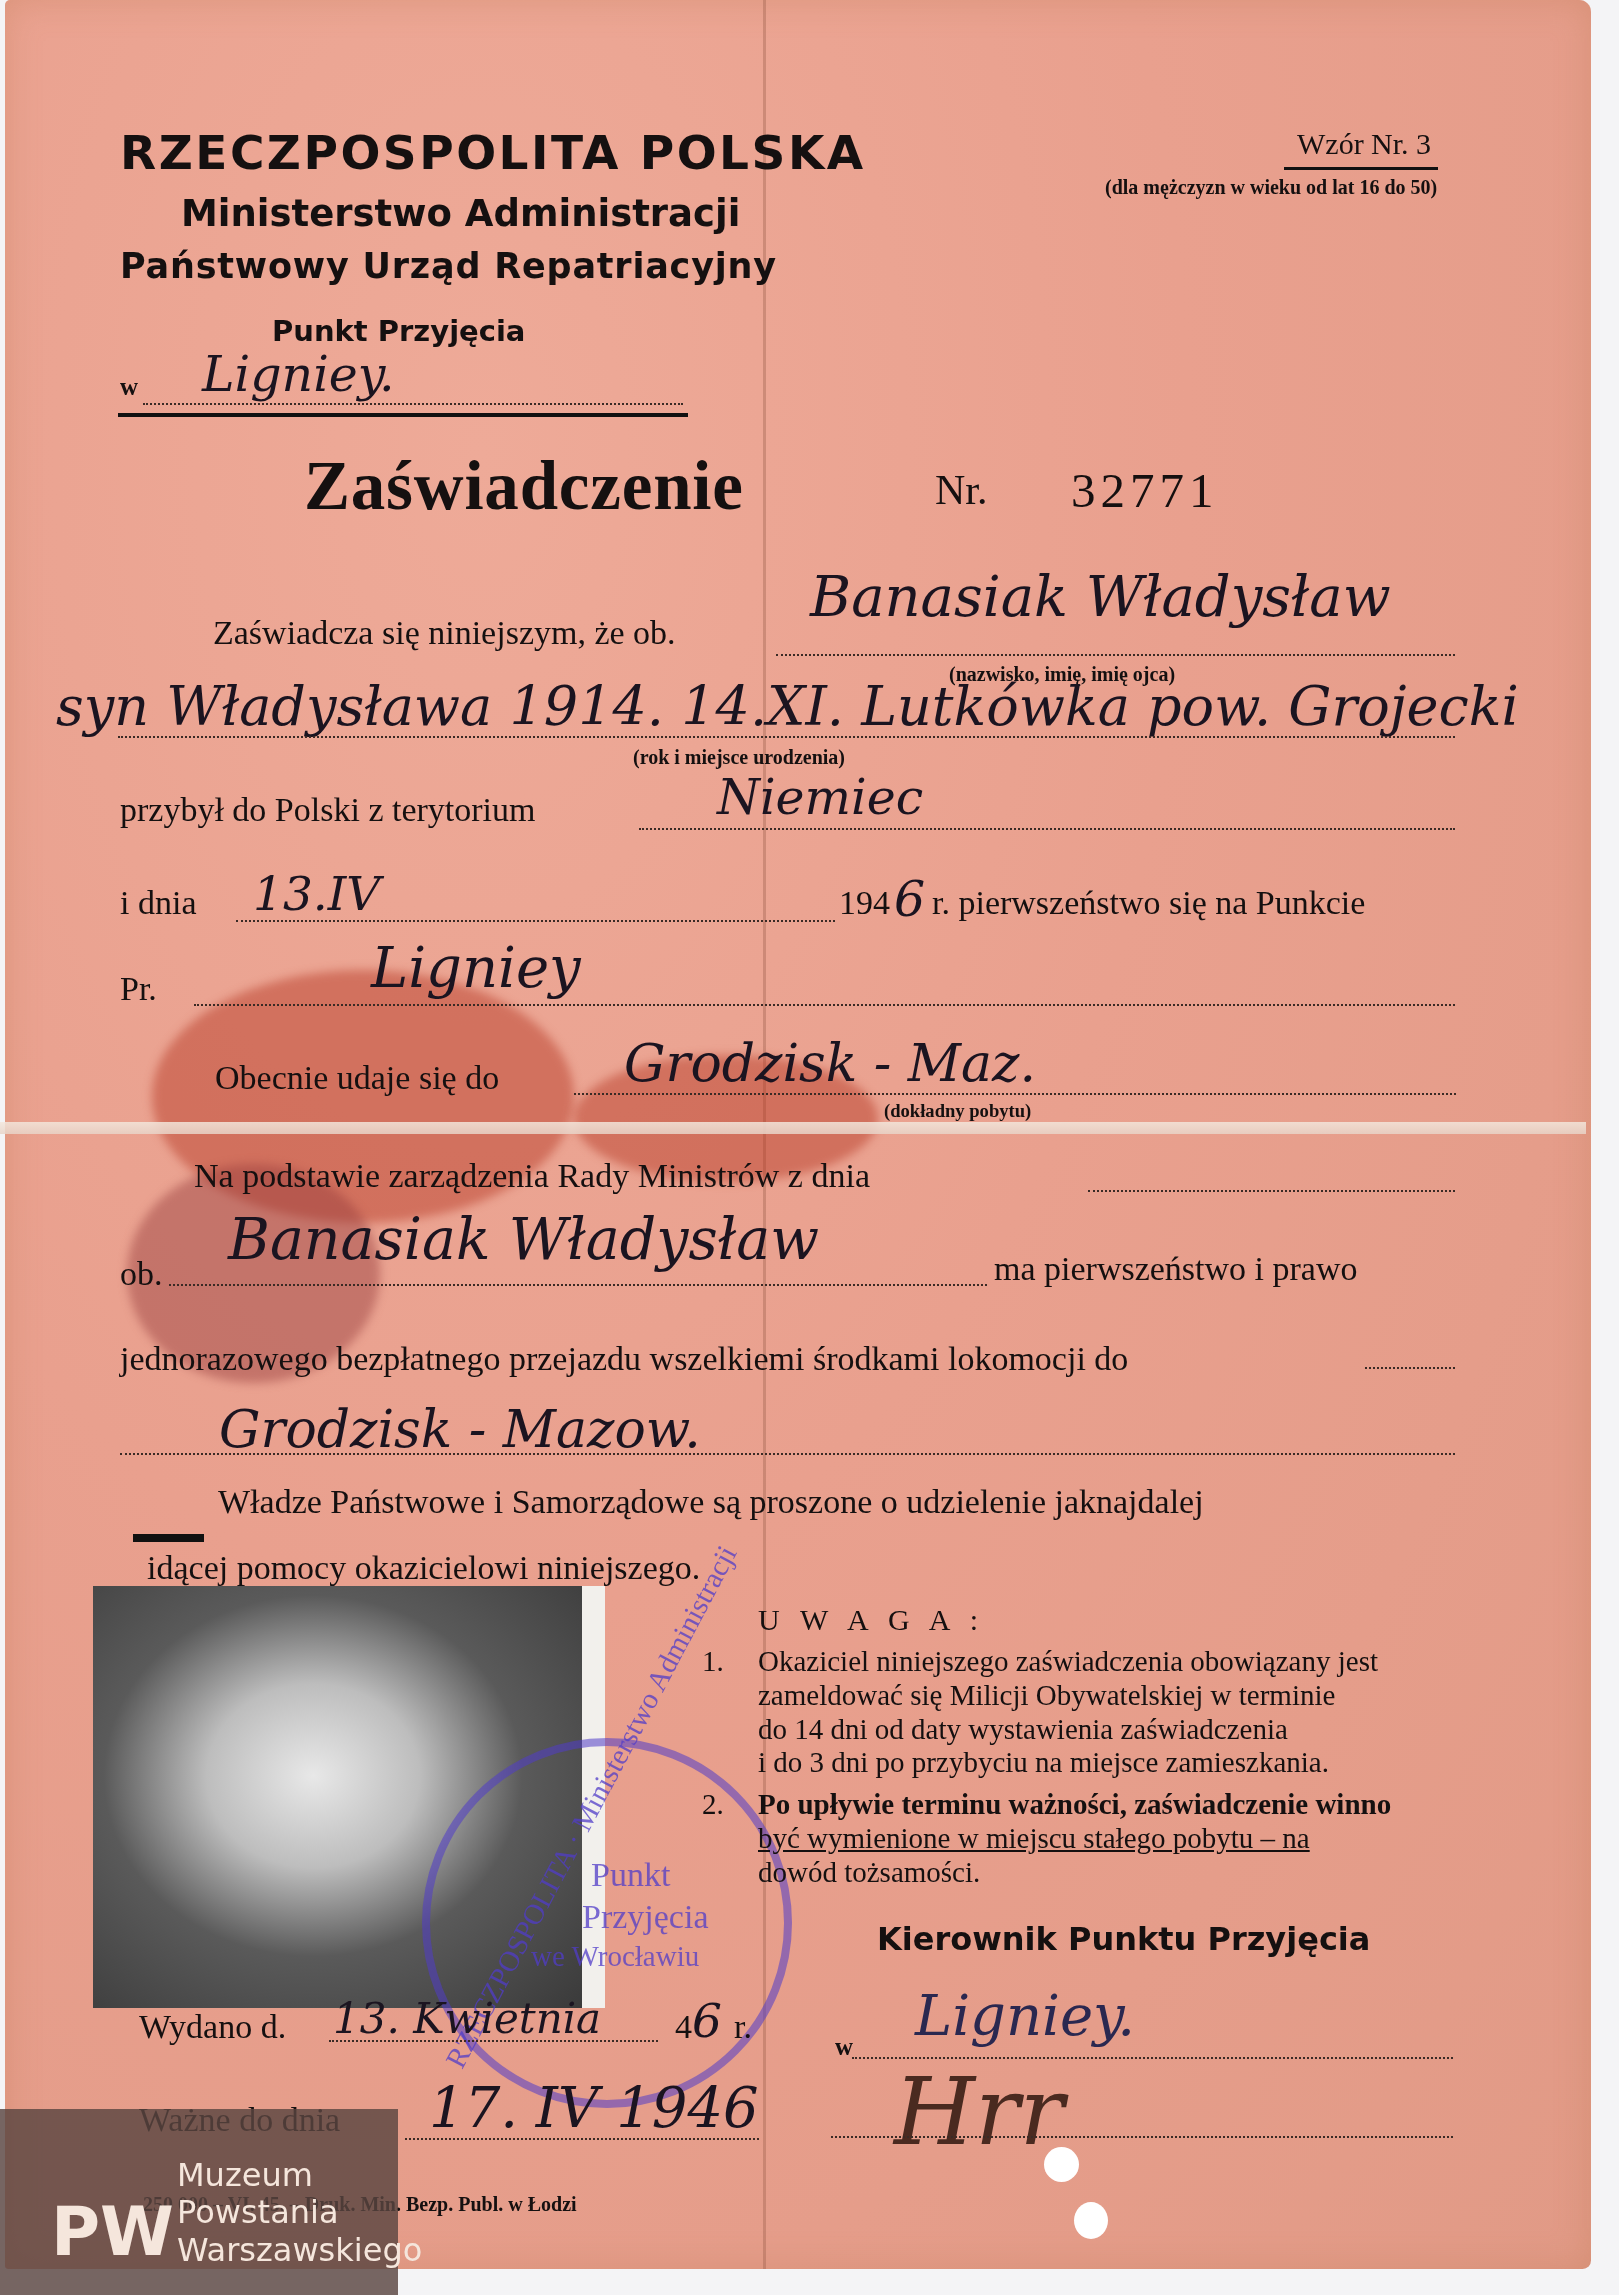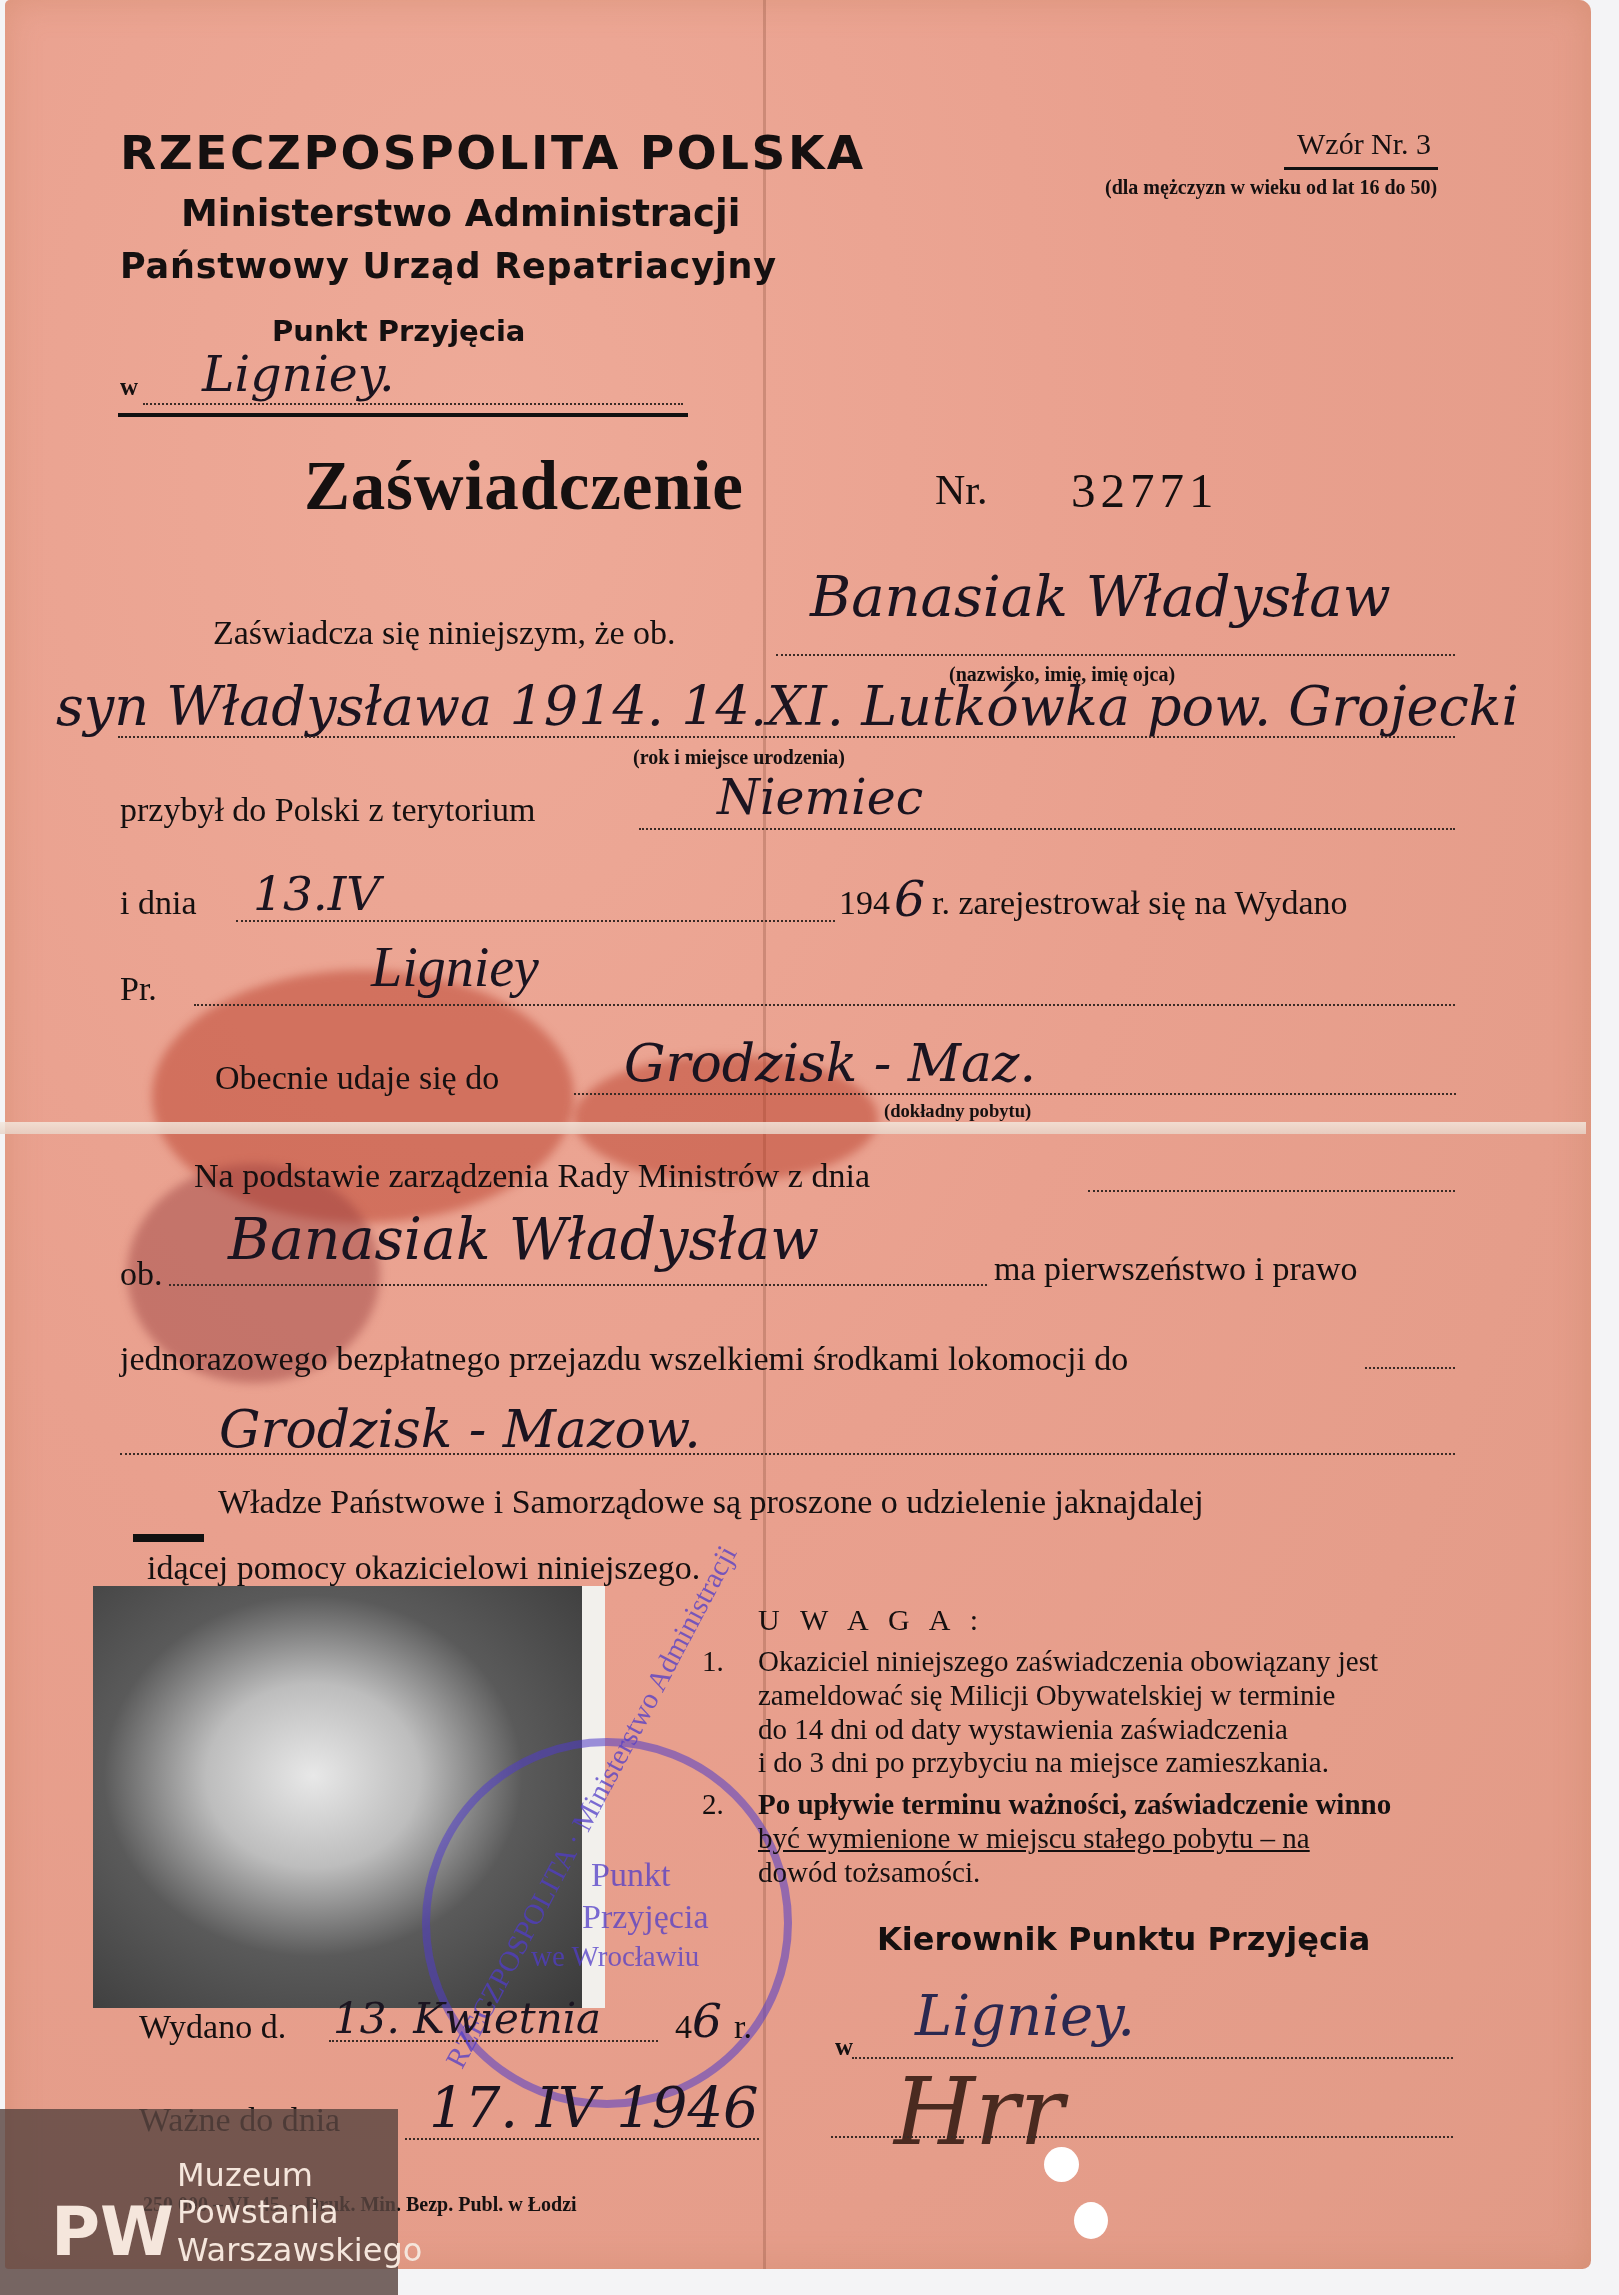--- a/index.html
+++ b/index.html
@@ -70,24 +70,24 @@
 
 <div class="txt serif" style="left:120px;top:791px;font-size:34px;">przybył do Polski z terytorium</div>
 <div class="txt hand" style="left:717px;top:769px;font-size:49px;">Niemiec</div>
 <div class="dots" style="left:639px;top:828px;width:816px;"></div>
 
 <div class="txt serif" style="left:120px;top:884px;font-size:34px;">i dnia</div>
 <div class="txt hand" style="left:253px;top:866px;font-size:47px;">13.IV</div>
 <div class="dots" style="left:236px;top:920px;width:599px;"></div>
 <div class="txt serif" style="left:839px;top:884px;font-size:34px;">194</div>
 <div class="txt hand" style="left:894px;top:871px;font-size:49px;">6</div>
-<div class="txt serif" style="left:932px;top:884px;font-size:34px;">r. zarejestrował się na Wydano</div>
+<div class="txt serif" style="left:932px;top:884px;font-size:34px;">r. pierwszeństwo się na Punkcie</div>
 
 <div class="txt serif" style="left:120px;top:970px;font-size:34px;">Pr.</div>
-<div class="txt hand" style="left:371px;top:935px;font-size:56px;font-family:Liberation Serif, serif;">Ligniey</div>
+<div class="txt hand" style="left:371px;top:935px;font-size:56px;">Ligniey</div>
 <div class="dots" style="left:194px;top:1004px;width:1261px;"></div>
 
 <div class="txt serif" style="left:215px;top:1059px;font-size:34px;">Obecnie udaje się do</div>
 <div class="txt hand" style="left:624px;top:1033px;font-size:52px;">Grodzisk - Maz.</div>
 <div class="dots" style="left:574px;top:1093px;width:882px;"></div>
 <div class="txt serif" style="left:884px;top:1100px;font-size:18.6px;font-weight:bold;">(dokładny pobytu)</div>
 
 <div class="txt serif" style="left:194px;top:1157px;font-size:34px;">Na podstawie zarządzenia Rady Ministrów z dnia</div>
 <div class="dots" style="left:1088px;top:1190px;width:367px;"></div>
 

